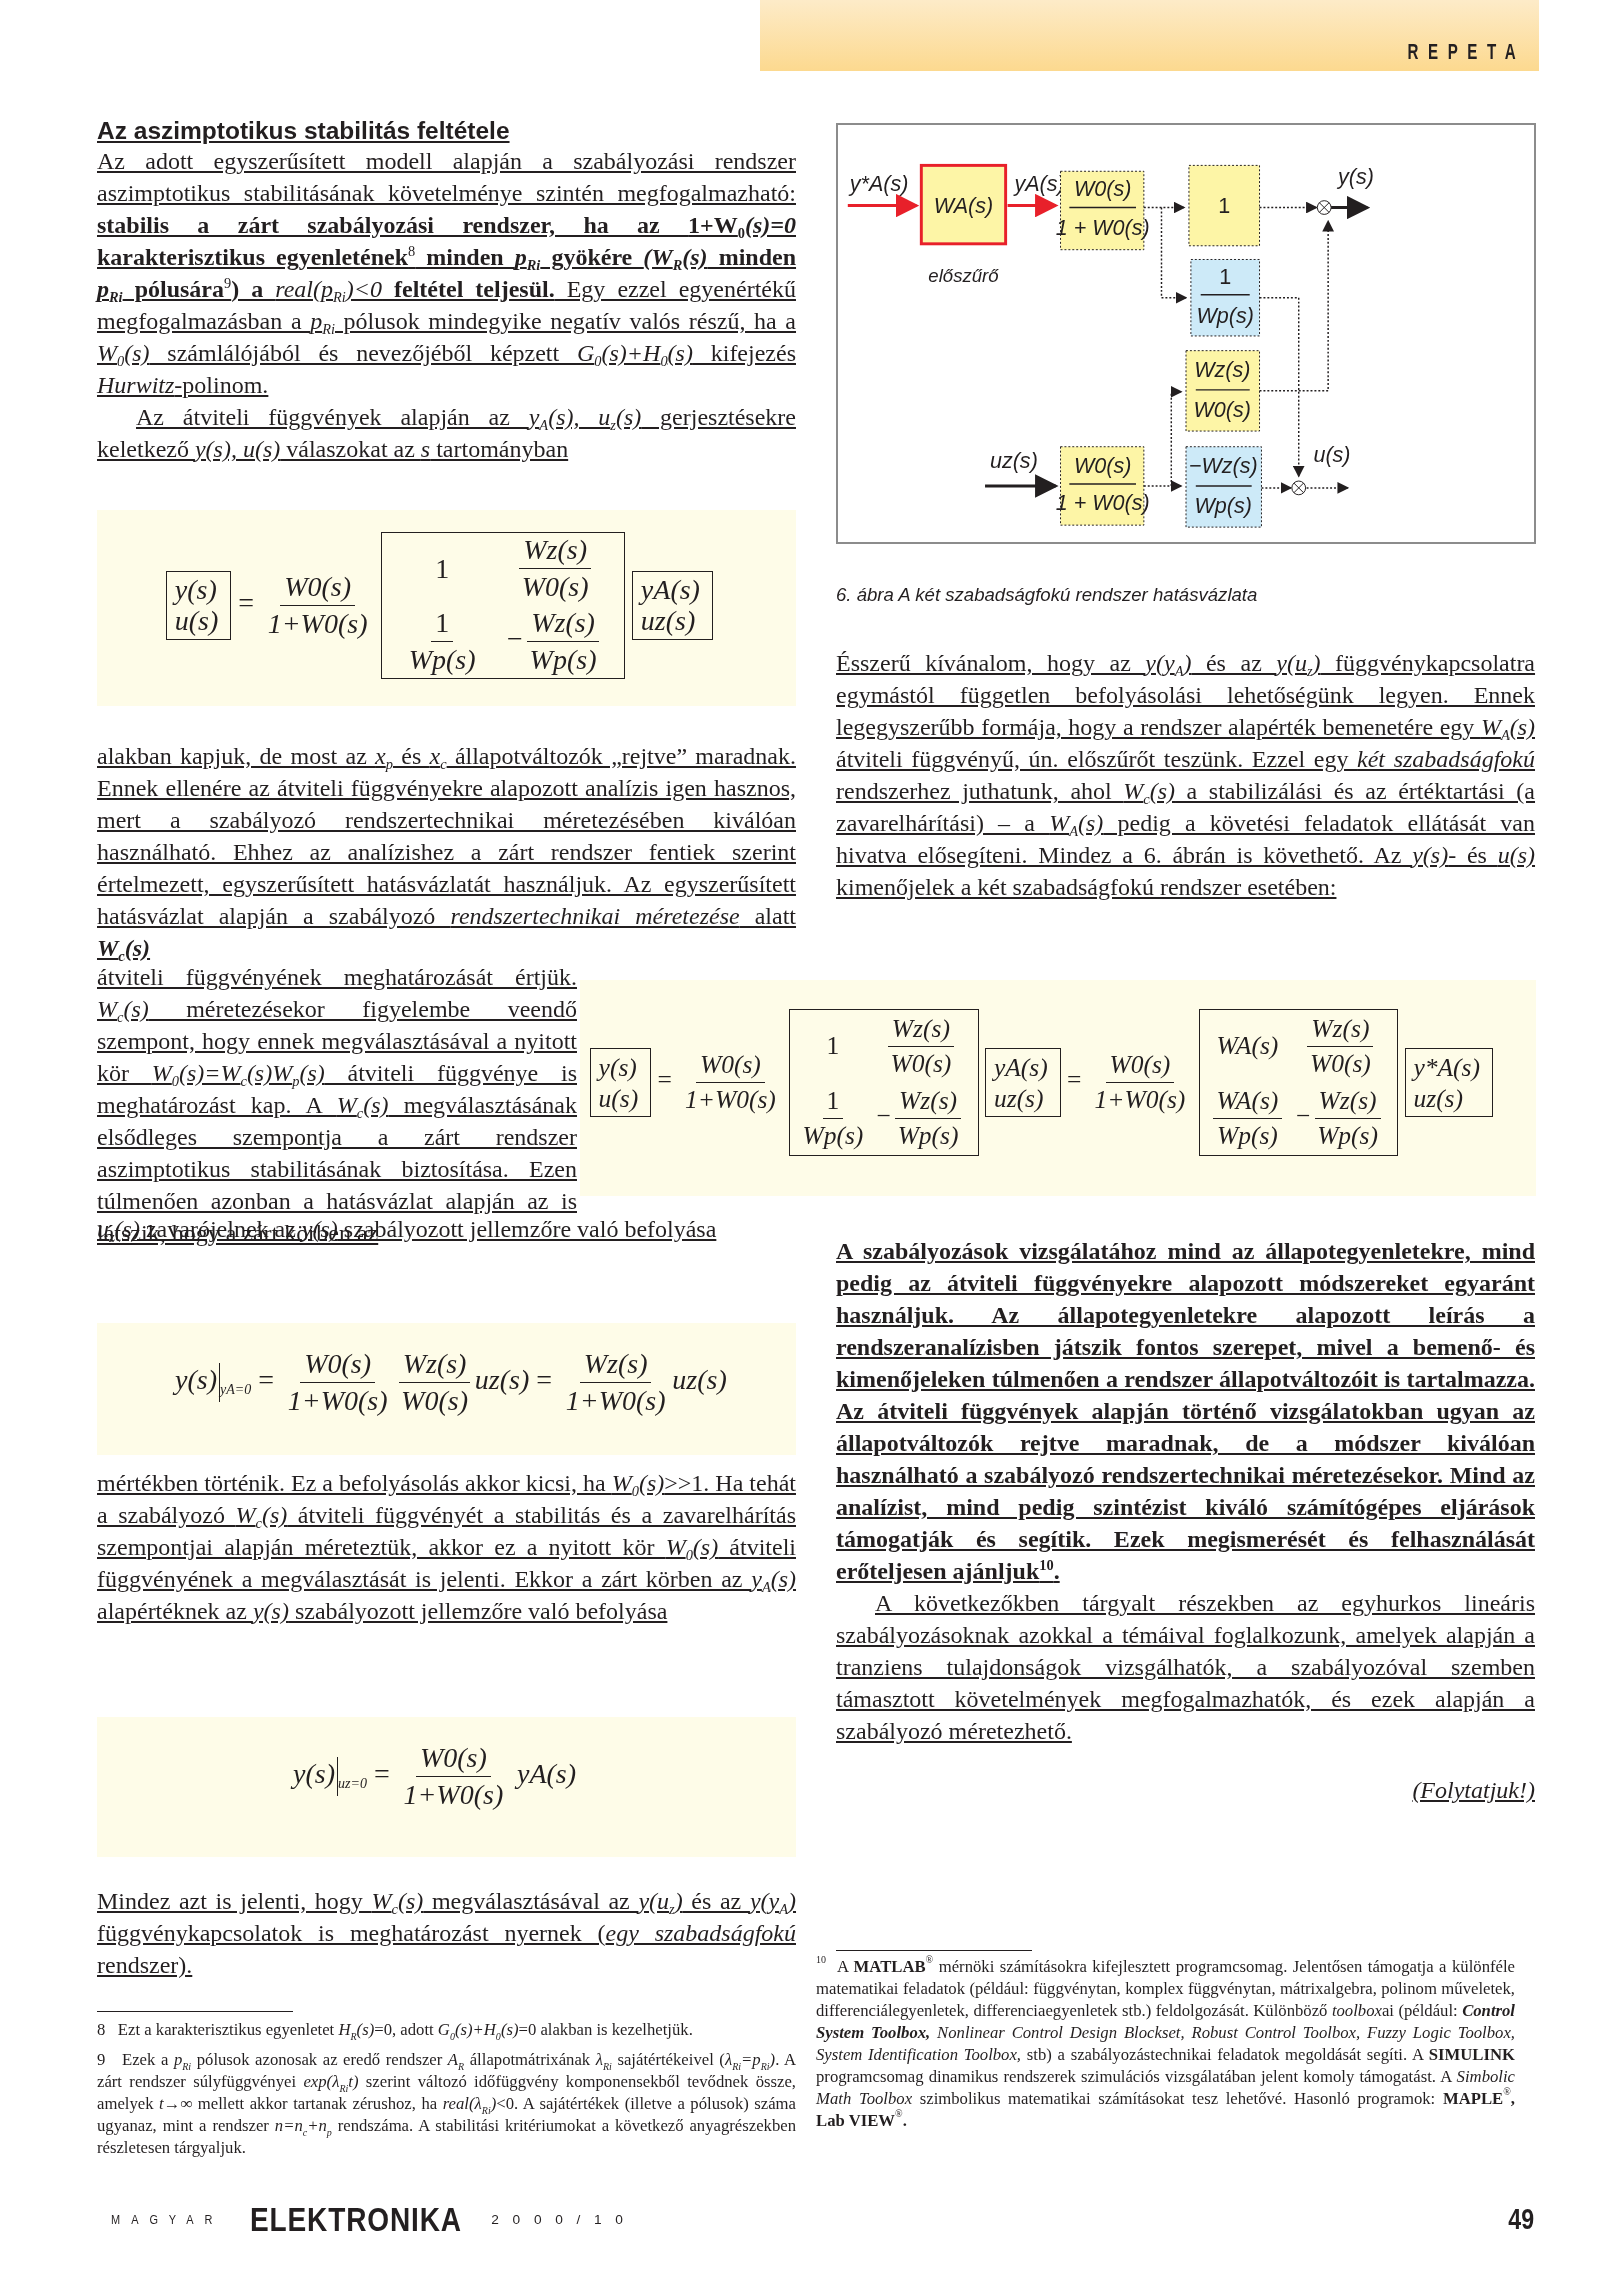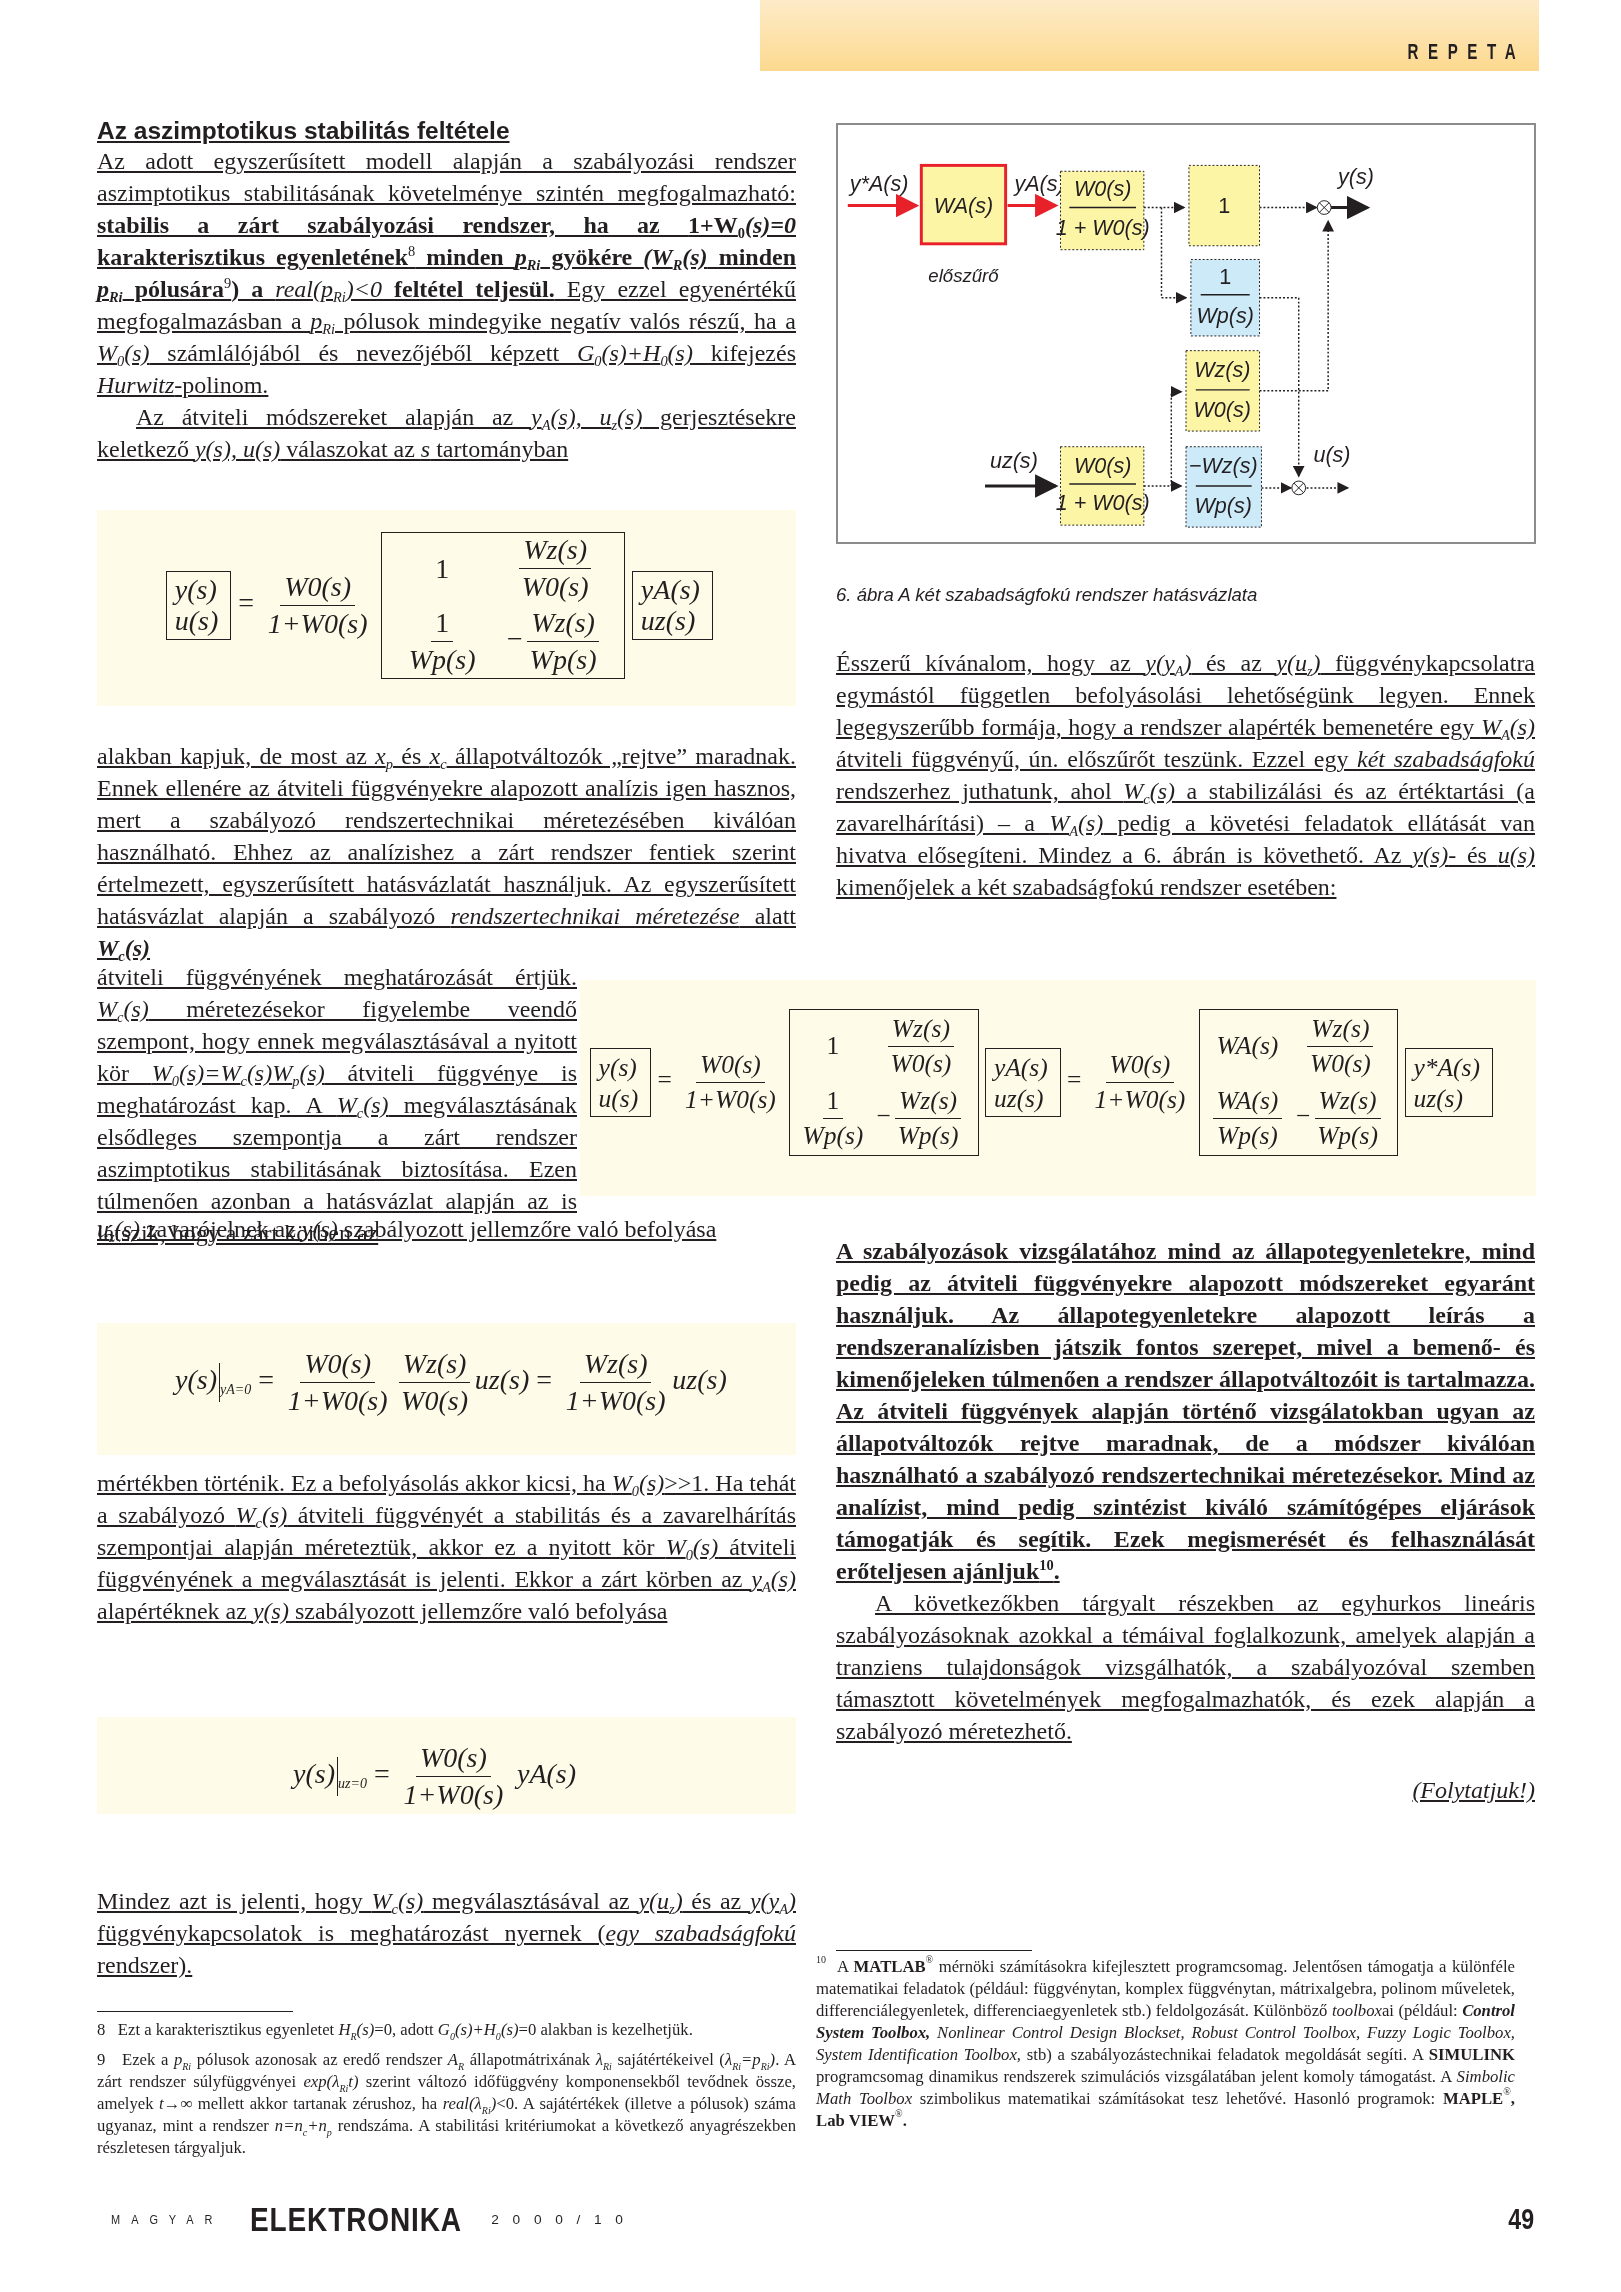--- a/index.html
+++ b/index.html
@@ -65,21 +65,21 @@
 <div class="header-band">
   <span class="section-label">REPETA</span>
 </div>
 
 <div class="col col-left" style="top:116px;">
   <div class="h-section">Az aszimptotikus stabilitás feltétele</div>
   <p class="p">
     <span>Az adott egyszerűsített modell alapján a szabályozási rendszer aszimptotikus stabilitásának követelménye szintén megfogalmazható: </span><b>stabilis a zárt szabályozási rendszer, ha az </b><b><span>1+W</span><sub>0</sub><i>(s)=0</i></b><b> karakterisztikus egyenletének</b><sup>8</sup><b> minden </b><b><i>p</i><sub><i>Ri</i></sub></b><b> gyökére </b><b><i><span>(W</span><sub>R</sub><span>(s)</span></i></b><b> minden </b><b><i>p</i><sub><i>Ri</i></sub></b><b> pólusára</b><sup>9</sup><b>) a </b><i><span>real(p</span><sub>Ri</sub><span>)&lt;0</span></i><b> feltétel teljesül.</b><span> Egy ezzel egyenértékű megfogalmazásban a </span><i>p</i><sub><i>Ri</i></sub><span> pólusok mindegyike negatív valós részű, ha a </span><i><span>W</span><sub>0</sub><span>(s)</span></i><span> számlálójából és nevezőjéből képzett </span><i><span>G</span><sub>0</sub><span>(s)+H</span><sub>0</sub><span>(s)</span></i><span> kifejezés </span><i>Hurwitz</i><span>-polinom.</span>
   </p>
   <p class="p indent">
-    <span>Az átviteli módszereket alapján az </span><i><span>y</span><sub>A</sub><span>(s), u</span><sub>z</sub><span>(s)</span></i><span> gerjesztésekre keletkező </span><i>y(s), u(s)</i><span> válaszokat az </span><i>s</i><span> tartományban</span>
+    <span>Az átviteli függvények alapján az </span><i><span>y</span><sub>A</sub><span>(s), u</span><sub>z</sub><span>(s)</span></i><span> gerjesztésekre keletkező </span><i>y(s), u(s)</i><span> válaszokat az </span><i>s</i><span> tartományban</span>
   </p>
 </div>
 
 <div class="eq-box" style="left:97px; top:510px; width:699px; height:196px;">
   <div class="eq" style="left:69px; top:21.6px;">
     <span class="brkt l" style="height:69px;display:inline-flex;flex-direction:column;justify-content:center;line-height:31px;">
         <span>y(s)</span>
         <span>u(s)</span>
       </span><span class="brkt r" style="height:69px;padding:0 2px;"></span>
     <span class="up">=</span>
@@ -141,21 +141,21 @@
       </span><span>uz(s)</span>
   </div>
 </div>
 
 <div class="col col-left" style="top:1467px;">
   <p class="p">
     <span>mértékben történik. Ez a befolyásolás akkor kicsi, ha </span><i><span>W</span><sub>0</sub><span>(s)</span></i><span>&gt;&gt;1. Ha tehát a szabályozó </span><i><span>W</span><sub>c</sub><span>(s)</span></i><span> átviteli függvényét a stabilitás és a zavarelhárítás szempontjai alapján méreteztük, akkor ez a nyitott kör </span><i><span>W</span><sub>0</sub><span>(s)</span></i><span> átviteli függvényének a megválasztását is jelenti. Ekkor a zárt körben az </span><i><span>y</span><sub>A</sub><span>(s)</span></i><span> alapértéknek az </span><i>y(s)</i><span> szabályozott jellemzőre való befolyása</span>
   </p>
 </div>
 
-<div class="eq-box" style="left:97px; top:1717px; width:699px; height:97px;">
+<div class="eq-box" style="left:97px; top:1717px; width:699px; height:140px;">
   <div class="eq" style="left:196px; top:24.5px;">
     <span>y(s)</span><span style="border-left:1.5px solid #231f20;display:inline-block;height:39px;vertical-align:middle;margin-left:2px;"></span><sub style="font-size:50%;">uz=0</sub>
     <span class="up">=</span>
     <span class="frac">
         <span class="num">W0(s)</span>
         <span class="den">1+W0(s)</span>
       </span>
     <span>yA(s)</span>
   </div>
 </div>

